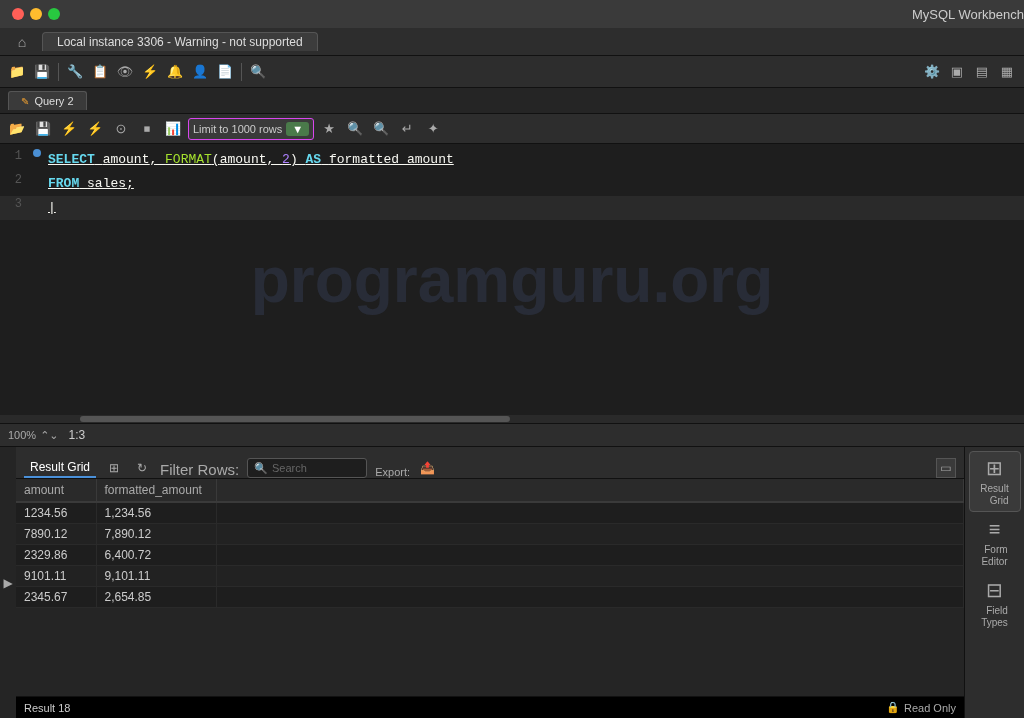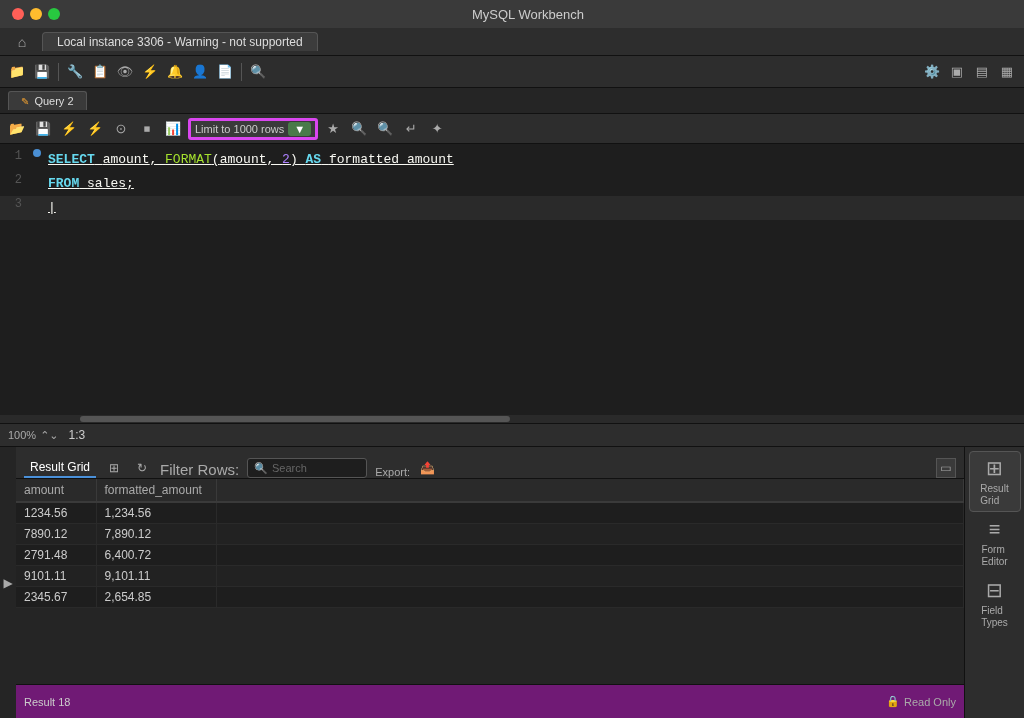--- a/index.html
+++ b/index.html
@@ -12,21 +12,21 @@
       color: #ccc;
       overflow: hidden;
     }
 
     
     #title-bar {
       height: 28px;
       background: #3a3a3a;
       display: flex;
       align-items: center;
-      justify-content: center;
+      justify-content: flex-end;
       position: relative;
       padding-left: 32px;
     }
     #window-controls {
       position: absolute;
       left: 12px;
       display: flex;
       gap: 6px;
     }
     .window-btn {
@@ -142,21 +142,21 @@
       display: flex;
       align-items: center;
       justify-content: center;
       color: #aaa;
       cursor: pointer;
       font-size: 13px;
     }
     #limit-select {
       background: #3a3a3a;
       color: #ccc;
-      border: 3px solid #d946ef;
+      border: 1px solid #d946ef;
       padding: 2px 4px;
       font-size: 11px;
       border-radius: 3px;
       display: flex;
       align-items: center;
       gap: 4px;
       height: 22px;
     }
     #limit-dropdown {
       background: #4a7a4a;
@@ -414,28 +414,28 @@
       background: #3a3a3a;
       border: 1px solid #555;
     }
     .right-panel-btn .icon-area {
       font-size: 20px;
       color: #aaa;
     }
     .right-panel-btn .label {
       font-size: 10px;
       color: #aaa;
-      text-align: left;
+      text-align: right;
       line-height: 1.2;
     }
 
     
     #result-status {
-      height: 34px;
-      background: #701a75;
+      height: 22px;
+      background: #000000;
       display: flex;
       align-items: center;
       padding: 0 8px;
       gap: 8px;
       border-top: 1px solid #111;
     }
     #result-count {
       color: #ccc;
       font-size: 11px;
     }
@@ -524,20 +524,21 @@
   <div class="q-icon">★</div>
   <div class="q-icon">🔍</div>
   <div class="q-icon">🔍</div>
   <div class="q-icon">↵</div>
   <div class="q-icon">✦</div>
 </div>
 
 <div id="main-area">
 
   <div id="editor-area">
+    <div id="watermark">programguru.org</div>
     <div id="code-editor">
 
       <div class="code-line">
         <span class="line-num">1</span>
         <span class="line-dot">
             <span class="dot-active"></span>
           </span>
         <span class="line-code"><span class="kw-select">SELECT</span> <span class="kw-col">amount</span>, <span class="kw-func">FORMAT</span>(<span class="kw-col">amount</span>, <span class="kw-num">2</span>) <span class="kw-as">AS</span> <span class="kw-alias">formatted_amount</span></span>
       </div>
 
@@ -602,21 +603,21 @@
                 <td>1234.56</td>
                 <td>1,234.56</td>
                 <td></td>
               </tr>
               <tr>
                 <td>7890.12</td>
                 <td>7,890.12</td>
                 <td></td>
               </tr>
               <tr>
-                <td>2791.48</td>
+                <td>2329.86</td>
                 <td>6,400.72</td>
                 <td></td>
               </tr>
               <tr>
                 <td>9101.11</td>
                 <td>9,101.11</td>
                 <td></td>
               </tr>
               <tr>
                 <td>2345.67</td>

